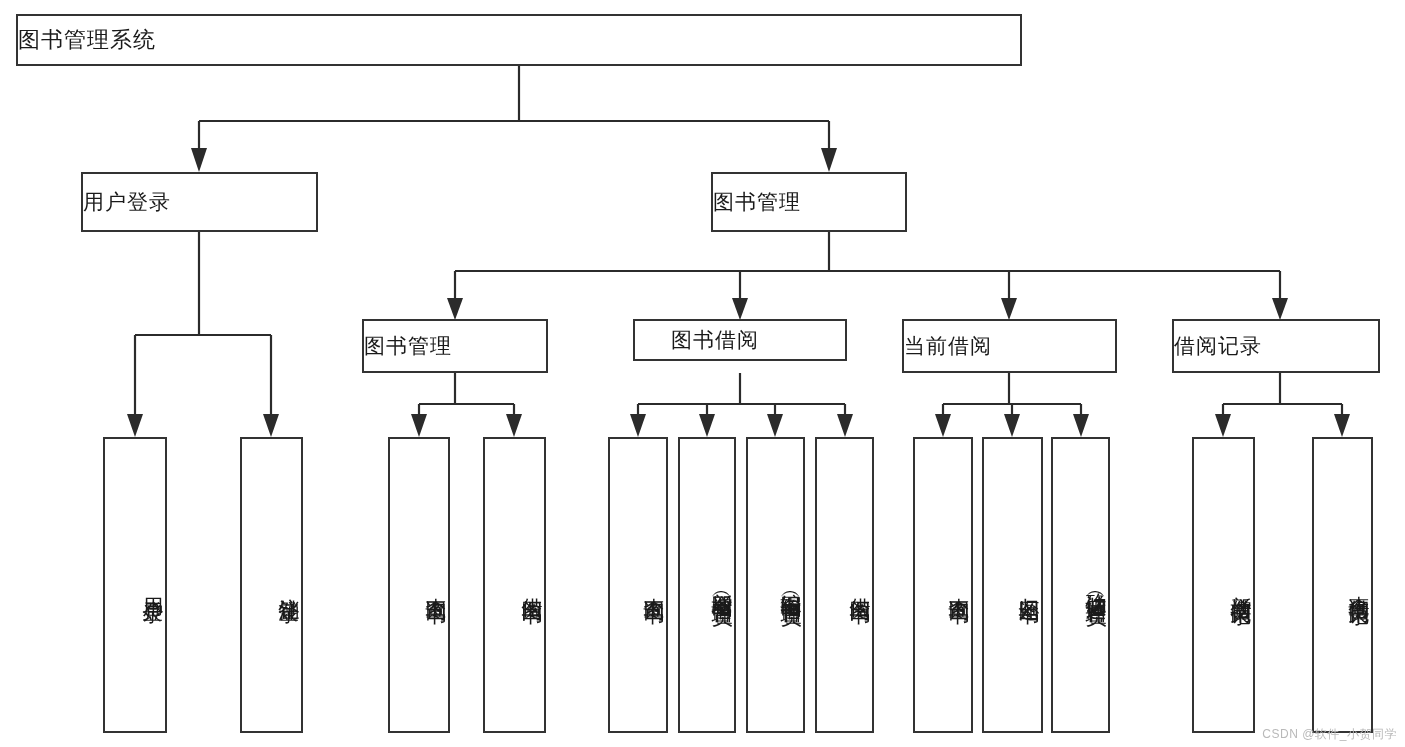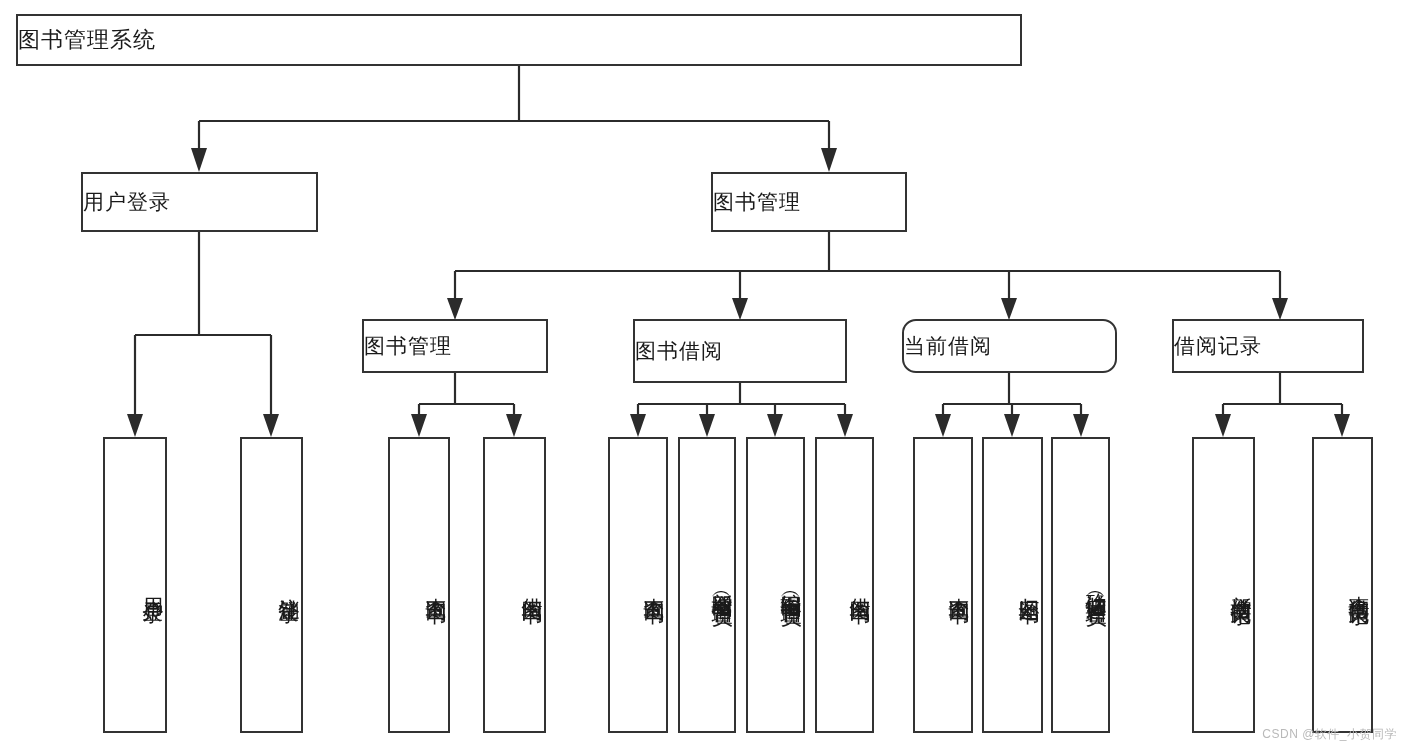--- a/index.html
+++ b/index.html
@@ -149,27 +149,27 @@
   <div class="node horiz" style="left:81px; top:172px; width:237px; height:60px;">
     <span class="txt">用户登录</span>
   </div>
   <div class="node horiz" style="left:711px; top:172px; width:196px; height:60px;">
     <span class="txt">图书管理</span>
   </div>
 
   <div class="node horiz" style="left:362px; top:319px; width:186px; height:54px;">
     <span class="txt">图书管理</span>
   </div>
-  <div class="node horiz" style="left:633px; top:319px; width:214px; height:64px;">
+  <div class="node horiz" style="left:633px; top:319px; width:214px; height:42px;padding-left:36px;">
     <span class="txt">图书借阅</span>
   </div>
-  <div class="node horiz" style="left:902px; top:319px; width:215px; height:54px;border-radius:14px;">
+  <div class="node horiz" style="left:902px; top:319px; width:215px; height:54px;">
     <span class="txt">当前借阅</span>
   </div>
-  <div class="node horiz" style="left:1172px; top:319px; width:192px; height:54px;">
+  <div class="node horiz" style="left:1172px; top:319px; width:208px; height:54px;">
     <span class="txt">借阅记录</span>
   </div>
 
   <div class="node vert" style="left:103px; top:437px; width:64px; height:296px;">
     <span class="txt">用户登录</span>
   </div>
   <div class="node vert" style="left:240px; top:437px; width:63px; height:296px;">
     <span class="txt">注销登录</span>
   </div>
 

